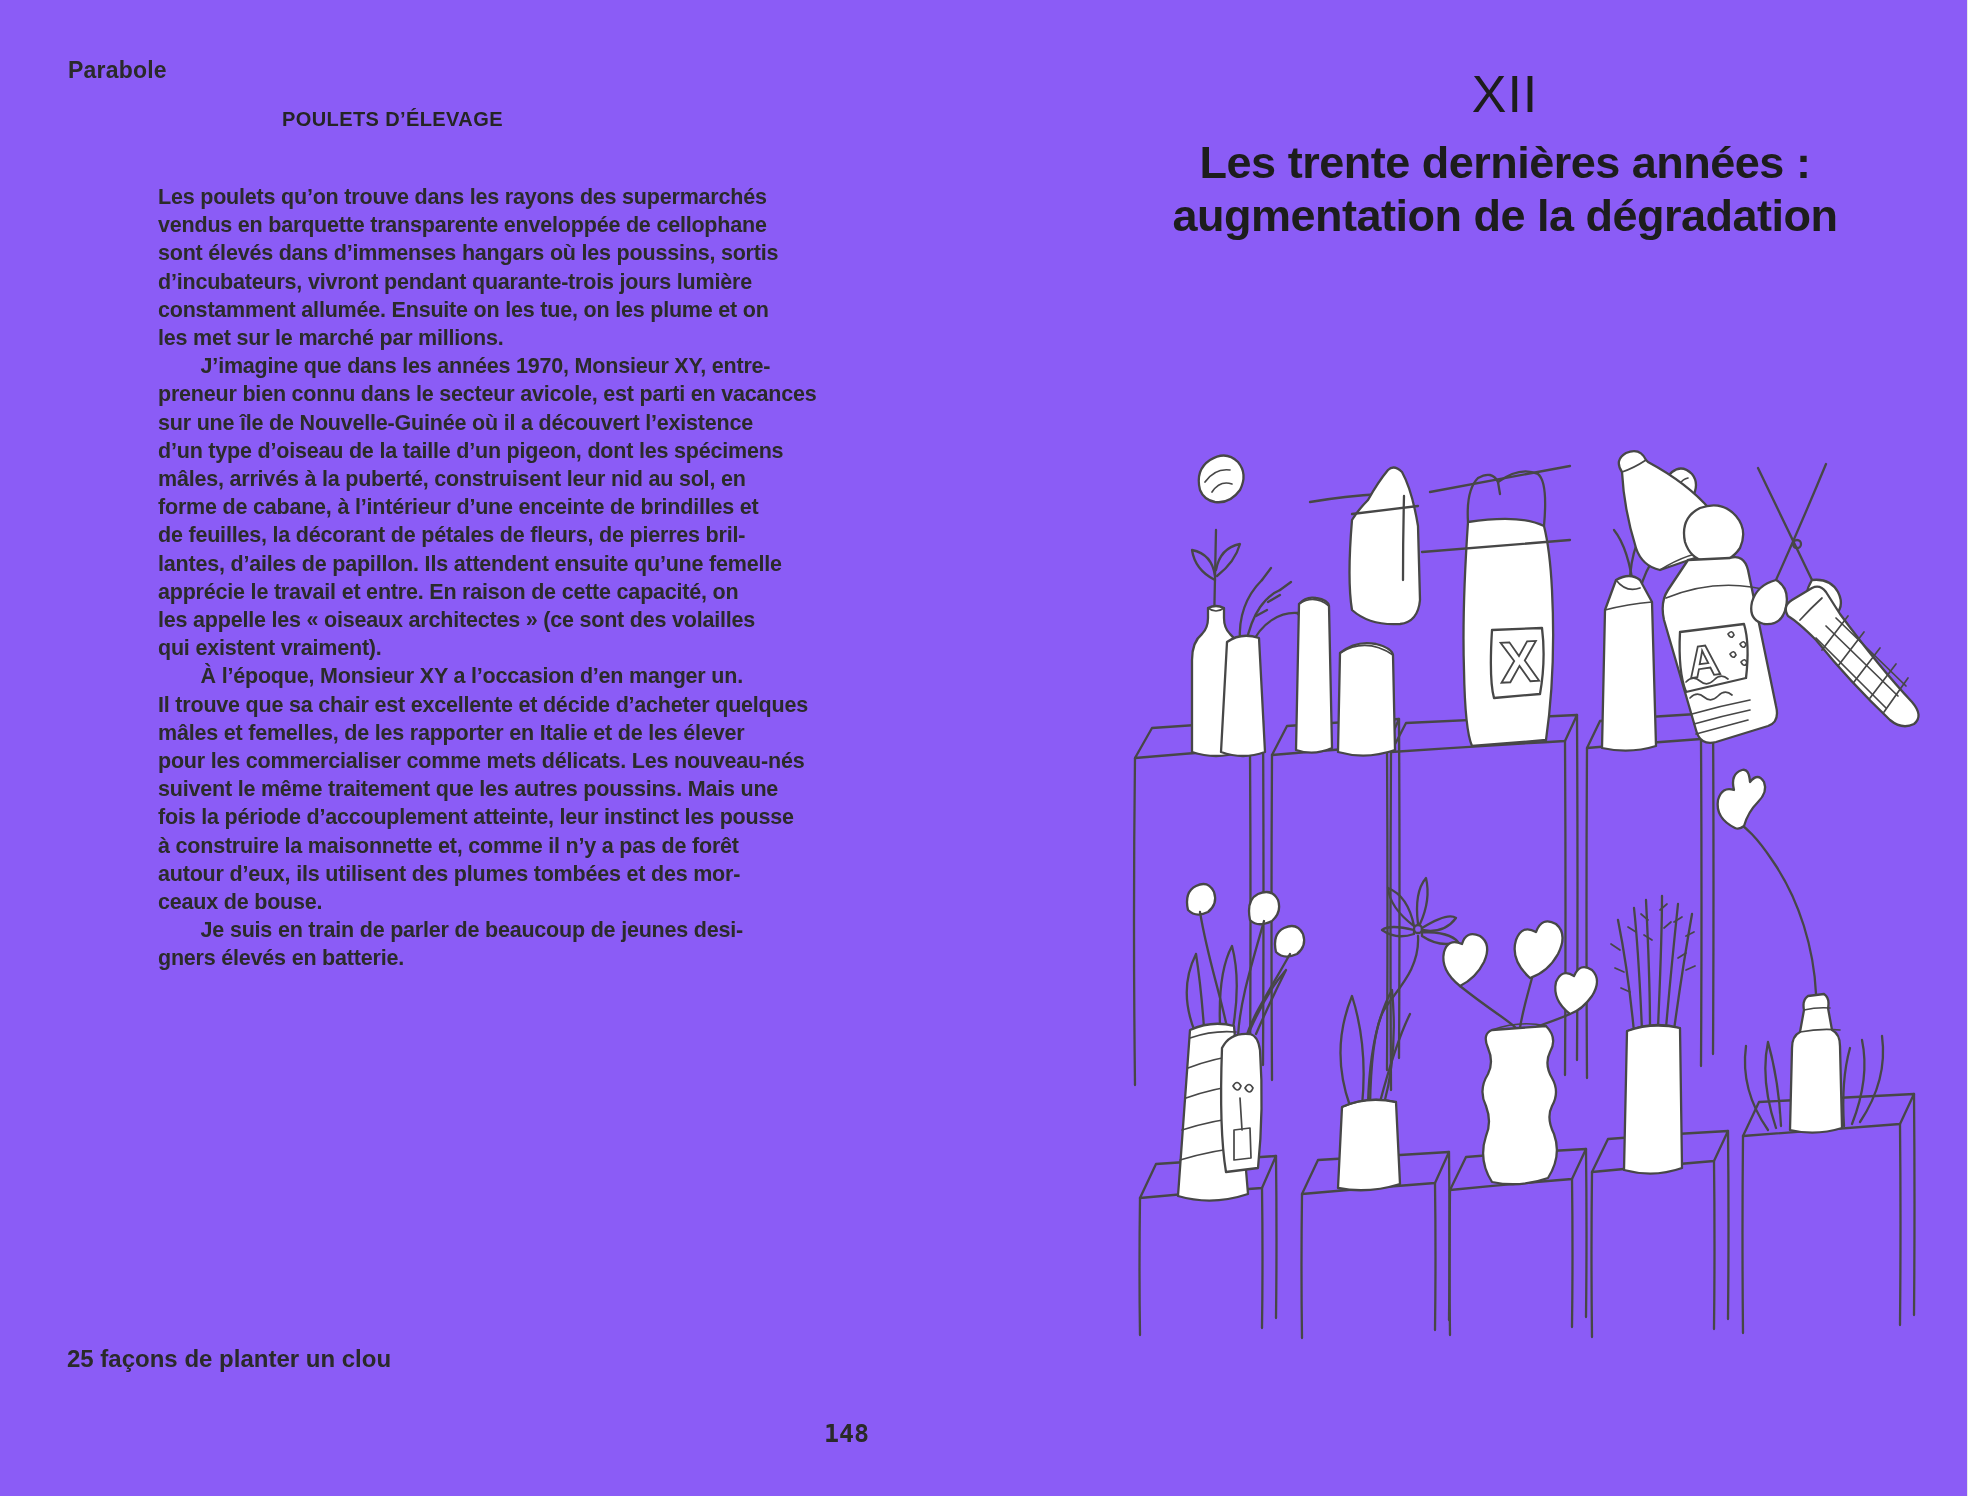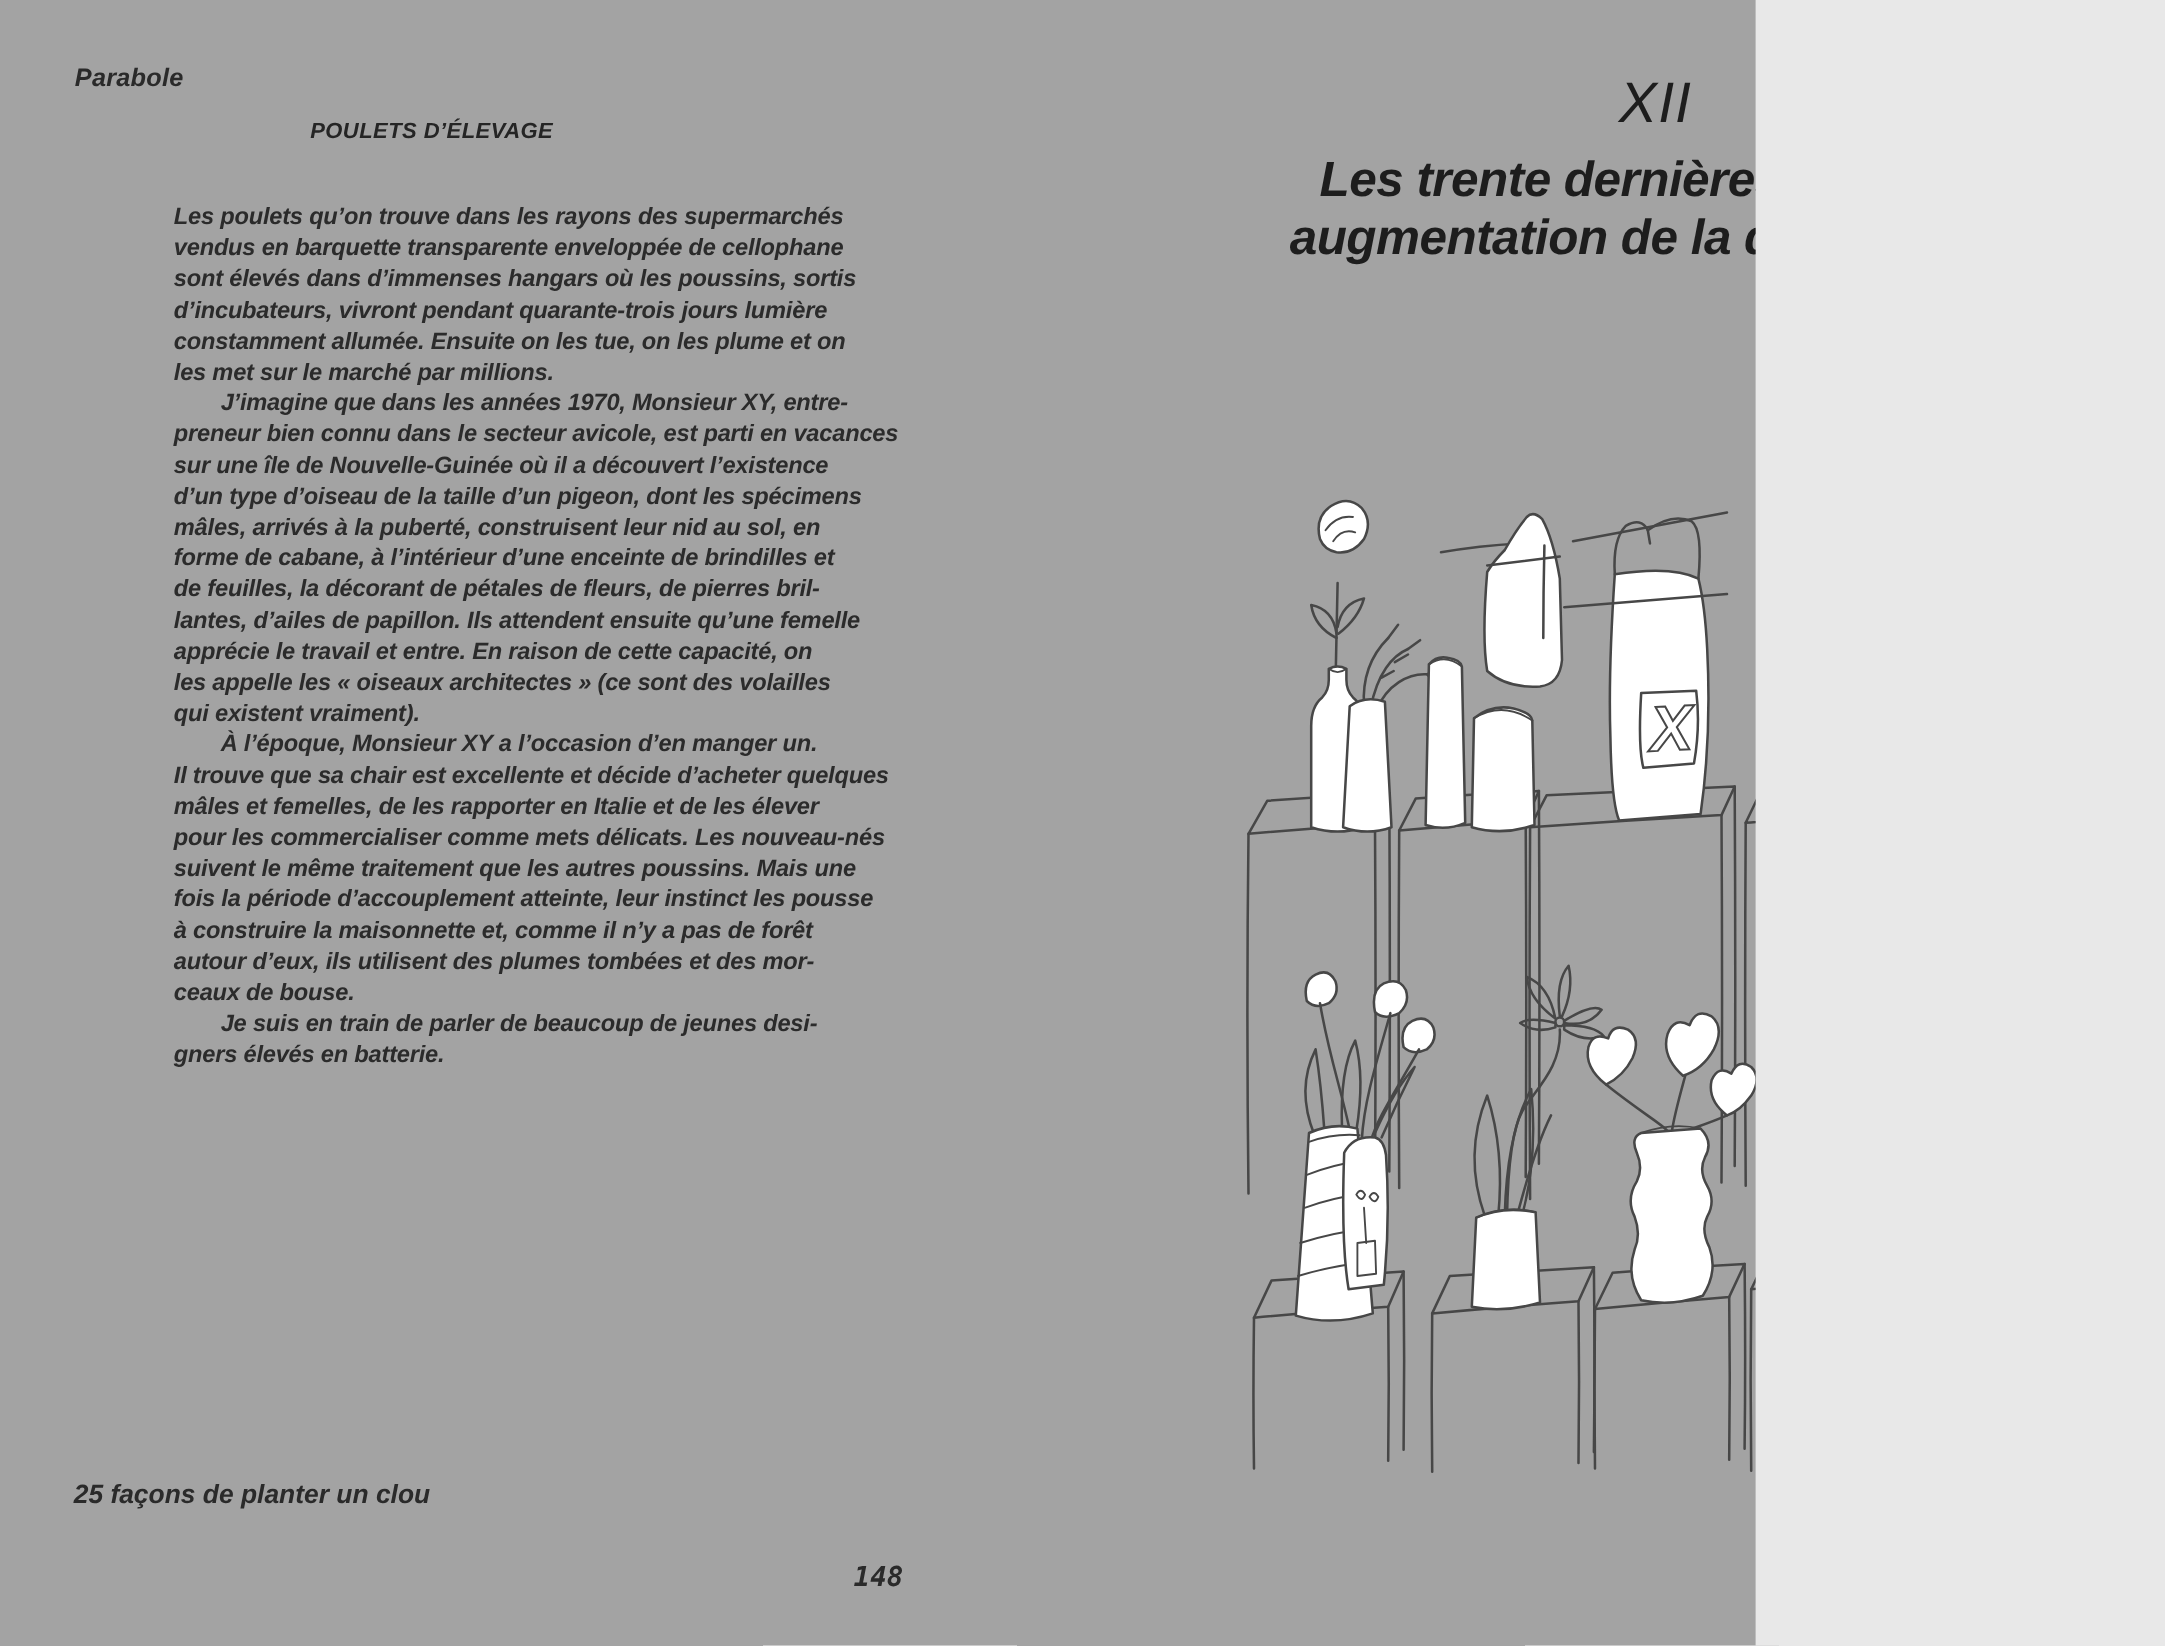--- a/index.html
+++ b/index.html
@@ -1,23 +1,22 @@
 <!DOCTYPE html>
 <html><head>
 <meta charset="utf-8">
 <style>
   html,body{margin:0;padding:0;background:#e8e8e8;}
   .spread{
     position:relative;
-    width:1596px;height:1496px;
-    background:#a3a3a3;
+    width:1967px;height:1496px;
+    background:#8b5cf6;
     overflow:hidden;
     font-family:"Liberation Sans", sans-serif;
     color:#222;
-    font-style:italic;
   }
   .running-head{
     position:absolute;left:68px;top:57px;
     font-size:23px;font-weight:700;letter-spacing:0.2px;color:#2a2a2a;
   }
   .section-title{
     position:absolute;left:282px;top:108px;
     font-size:20px;font-weight:700;letter-spacing:0.4px;color:#252525;
   }
   .body-text{
@@ -25,21 +24,21 @@
     font-size:21.5px;font-weight:700;line-height:28.2px;
     letter-spacing:-0.2px;color:#2b2b2b;
     white-space:pre-line;
     margin-left:20px;
   }
   .footer-title{
     position:absolute;left:67px;top:1345px;
     font-size:24px;font-weight:700;color:#2a2a2a;
   }
   .page-number{
-    position:absolute;left:776px;top:1419px;
+    position:absolute;left:824px;top:1419px;
     font-family:"DejaVu Sans Mono", monospace;
     font-size:25px;font-weight:700;color:#2a2a2a;text-align:right;
   }
   .chapter-head{
     position:absolute;left:1040px;top:66px;width:930px;
     text-align:center;color:#1d1d1d;
   }
   .chapter-number{
     font-size:52px;font-weight:400;letter-spacing:1px;line-height:56px;
   }

